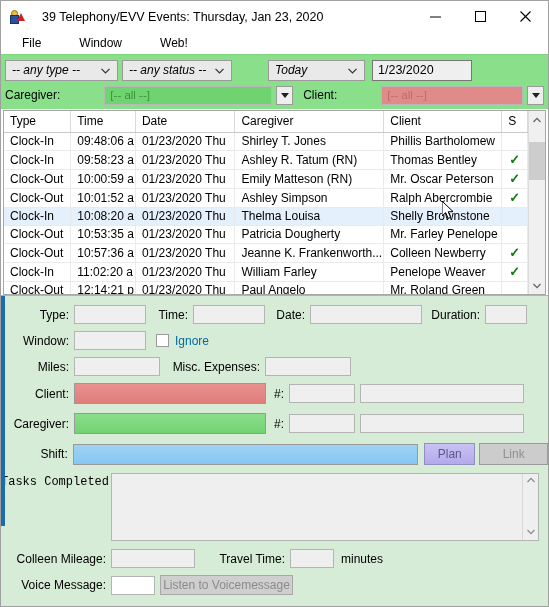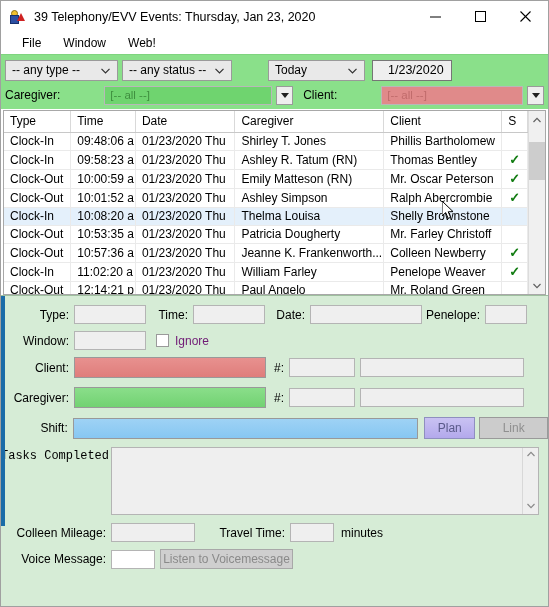--- a/index.html
+++ b/index.html
@@ -9,56 +9,56 @@
     font-size:12px;color:#000;background:#fff;
   }
   .window{
     width:549px;height:607px;box-sizing:border-box;
     border:1px solid #a0a0a0;background:#fff;
     display:flex;flex-direction:column;position:relative;
   }
   
   .titlebar{
     height:31px;min-height:31px;background:#fff;
-    display:flex;align-items:center;position:relative;
+    display:flex;align-items:center;position:relative;gap:8px;
   }
   .app-icon{width:16px;height:16px;margin-left:9px;margin-right:8px;position:relative;flex:none;}
   .app-icon .p-head{position:absolute;left:1px;top:1px;width:5px;height:5px;border-radius:50%;background:#f2c12e;border:1px solid #8a6d13;}
   .app-icon .p-body{position:absolute;left:0px;top:6px;width:7px;height:7px;background:#2d4fa2;border:1px solid #16306e;}
   .app-icon .tri{position:absolute;left:7px;top:4px;width:0;height:0;border-left:4px solid transparent;border-right:4px solid transparent;border-bottom:8px solid #cf2222;}
   .title-text{font-size:12.5px;color:#000;white-space:nowrap;}
   .win-controls{margin-left:auto;display:flex;height:31px;}
   .win-btn{width:45px;height:31px;display:flex;align-items:center;justify-content:center;background:transparent;}
   .win-btn svg{display:block;}
   
   .menubar{
     height:22px;min-height:22px;background:#fff;
-    display:flex;align-items:center;padding-left:10px;gap:0;
+    display:flex;align-items:center;padding-left:10px;gap:16px;
   }
   .menu-item{font-size:12px;padding:2px 11px;white-space:nowrap;}
   
   .toolbar{
     background:#8ae08a;min-height:54px;padding:4px 4px 3px 4px;
     box-sizing:border-box;display:flex;flex-direction:column;gap:3px;
     border-top:1px solid #7fd47f;
   }
   .tb-row{display:flex;align-items:center;gap:4px;height:22px;}
   .combo{
     height:21px;box-sizing:border-box;background:#e9e9e9;
     border:1px solid #9a9a9a;display:flex;align-items:center;
-    font-size:12px;padding-left:6px;position:relative;color:#000;
+    font-size:12px;padding-left:6px;position:relative;color:#000;font-style:italic;
   }
   .combo .chev{margin-left:auto;margin-right:7px;}
   .combo.type-combo{width:113px;}
   .combo.status-combo{width:110px;}
   .combo.today-combo{width:97px;margin-left:32px;}
   .datebox{
-    width:80px;height:21px;box-sizing:border-box;background:#efefef;
+    width:100px;height:21px;box-sizing:border-box;background:#efefef;
     border:1px solid #767676;font-size:12.5px;display:flex;align-items:center;
-    padding-left:15px;margin-left:3px;color:#000;
+    padding-left:5px;margin-left:3px;color:#000;
   }
   .lbl{font-size:12px;color:#000;white-space:nowrap;}
   .filter-field{
     height:19px;box-sizing:border-box;display:flex;align-items:center;
     padding-left:5px;font-size:11.5px;border:1px solid #b8b8b8;margin-left:40px;
   }
   .filter-field.caregiver{width:180px;background:#6fd46f;color:#3f8f3f;}
   .filter-field.client{width:152px;background:#e08a8a;color:#c06b6b;}
   .dd-btn{
     width:18px;height:19px;box-sizing:border-box;background:#eee;
@@ -97,21 +97,21 @@
     position:relative;padding-top:9px;box-sizing:border-box;overflow:hidden;
   }
   .blue-edge{position:absolute;left:0;top:0;width:4px;height:230px;background:#1b6ca8;}
   .frow{display:flex;align-items:center;margin-bottom:7px;}
   .flabel{font-size:12px;text-align:right;white-space:nowrap;color:#000;}
   .fin{
     background:#efefef;border:1px solid #b4b4b4;box-sizing:border-box;
     height:19px;font-size:12px;
   }
   .chk{width:13px;height:13px;background:#fff;border:1px solid #9a9a9a;box-sizing:border-box;margin-left:10px;}
-  .chk-lbl{font-size:12px;color:#701a75;margin-left:6px;}
+  .chk-lbl{font-size:12px;color:#0369a1;margin-left:6px;}
   .colorfield{height:21px;box-sizing:border-box;border:1px solid #999;}
   .colorfield.client{background:linear-gradient(#e8918f,#df7d7b);}
   .colorfield.caregiver{background:linear-gradient(#8ade8a,#72d272);}
   .colorfield.shift{background:linear-gradient(#9ed2f5,#87c7f2);}
   .btn{
     height:22px;box-sizing:border-box;border:1px solid #9a9a9a;
     font-size:12px;display:flex;align-items:center;justify-content:center;
   }
   .btn.plan{background:linear-gradient(#c9c2f2,#b3a9ec);color:#5a5a8a;border-color:#8f8fbf;}
   .btn.link{background:#cccccc;color:#8f8f8f;}
@@ -273,21 +273,21 @@
               <td>01/23/2020 Thu</td>
               <td>Thelma Louisa</td>
               <td>Shelly Brownstone</td>
               <td class="s-col"></td>
             </tr>
             <tr>
               <td>Clock-Out</td>
               <td>10:53:35 a</td>
               <td>01/23/2020 Thu</td>
               <td>Patricia Dougherty</td>
-              <td>Mr. Farley Christoff</td>
+              <td>Mr. Farley Penelope</td>
               <td class="s-col"></td>
             </tr>
             <tr>
               <td>Clock-Out</td>
               <td>10:57:36 a</td>
               <td>01/23/2020 Thu</td>
               <td>Jeanne K. Frankenworth...</td>
               <td>Colleen Newberry</td>
               <td class="s-col"><span class="check">✓</span></td>
             </tr>
@@ -330,32 +330,38 @@
   <div class="formpanel">
     <div class="blue-edge"></div>
 
     <div class="frow">
       <span class="flabel" style="width:68px;">Type:</span>
       <div class="fin" style="width:72px;margin-left:5px;"></div>
       <span class="flabel" style="width:42px;">Time:</span>
       <div class="fin" style="width:72px;margin-left:5px;"></div>
       <span class="flabel" style="width:40px;">Date:</span>
       <div class="fin" style="width:112px;margin-left:5px;"></div>
-      <span class="flabel" style="width:58px;">Penelope:</span>
+      <span class="flabel" style="width:58px;">Duration:</span>
       <div class="fin" style="width:42px;margin-left:5px;"></div>
     </div>
 
 
     <div class="frow">
       <span class="flabel" style="width:68px;">Window:</span>
       <div class="fin" style="width:72px;margin-left:5px;"></div>
       <span class="chk"></span>
       <span class="chk-lbl">Ignore</span>
     </div>
 
+    <div class="frow">
+      <span class="flabel" style="width:68px;">Miles:</span>
+      <div class="fin" style="width:86px;margin-left:5px;"></div>
+      <span class="flabel" style="width:100px;">Misc. Expenses:</span>
+      <div class="fin" style="width:86px;margin-left:5px;"></div>
+    </div>
 
     <div class="frow" style="margin-bottom:9px;">
       <span class="flabel" style="width:68px;">Client:</span>
       <div class="colorfield client" style="width:192px;margin-left:5px;"></div>
       <span class="flabel" style="width:18px;">#:</span>
       <div class="fin" style="width:66px;margin-left:5px;"></div>
       <div class="fin" style="width:164px;margin-left:5px;"></div>
     </div>
 
     <div class="frow" style="margin-bottom:9px;">

